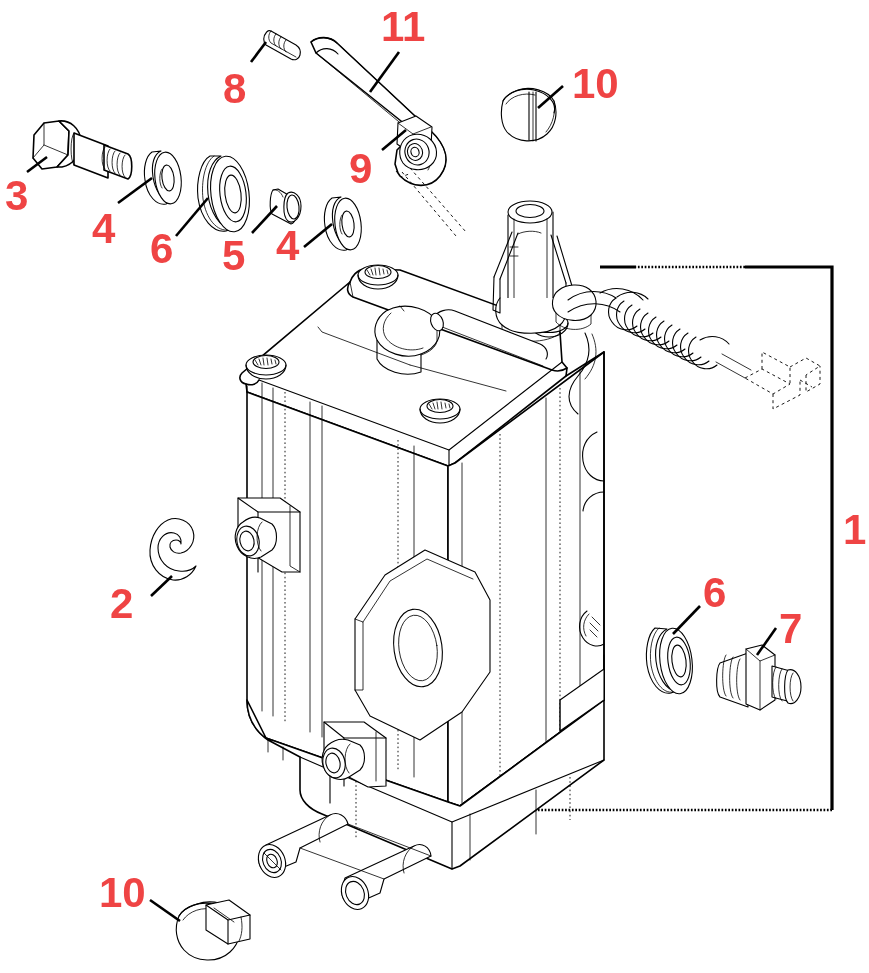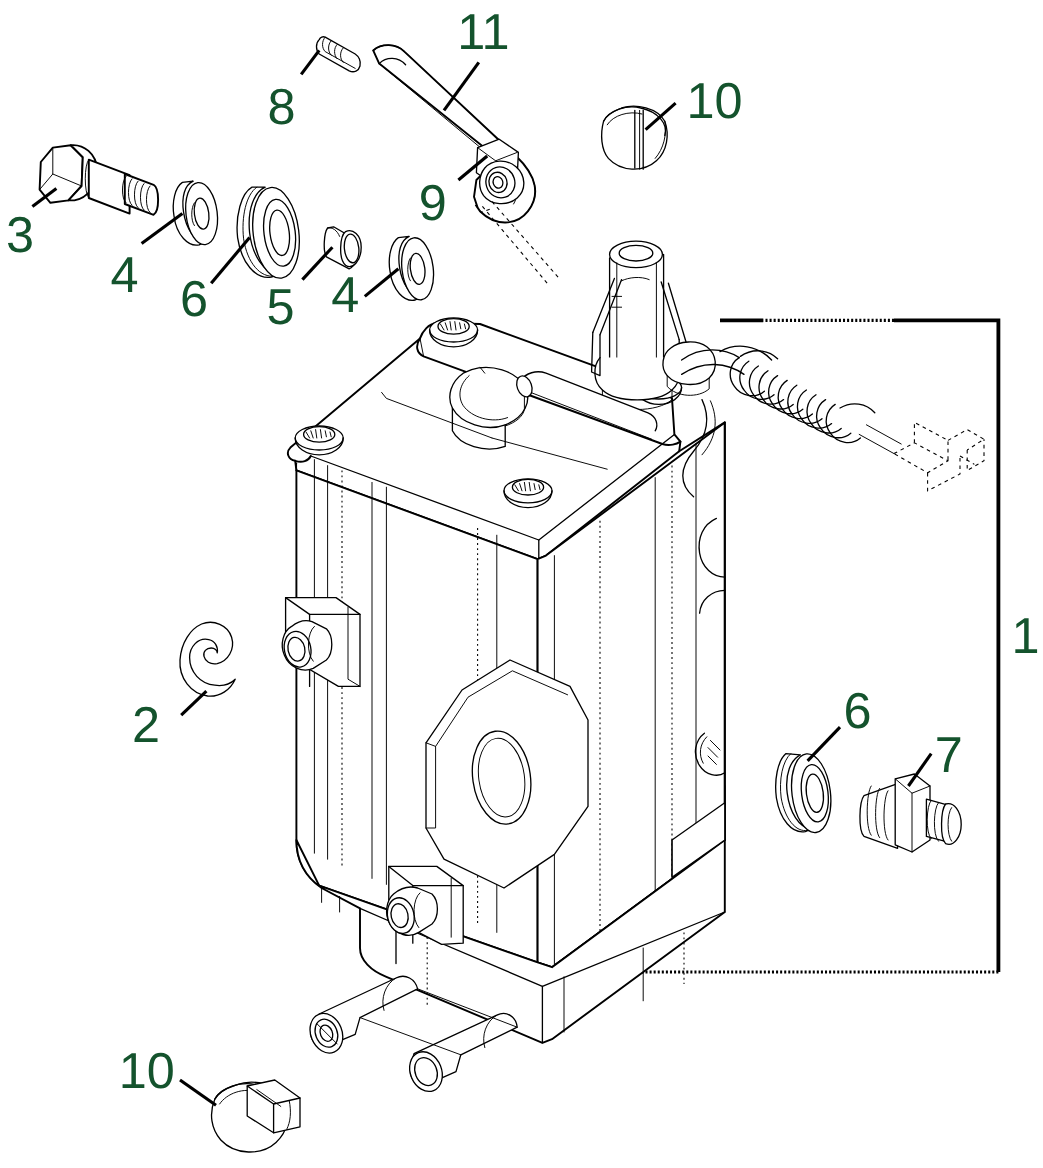--- a/index.html
+++ b/index.html
@@ -89,22 +89,22 @@
   .bracket-dot {
     fill: none;
     stroke: #000000;
     stroke-width: 2.6;
     stroke-linecap: butt;
     stroke-dasharray: 1.7 1.7;
   }
   .callout {
     position: absolute;
     font-family: "Liberation Sans", sans-serif;
-    font-weight: normal;
-    color: #14532d;
+    font-weight: bold;
+    color: #ef4444;
     line-height: 1;
     white-space: nowrap;
     user-select: none;
   }
 </style>
 </head>
 <body>
 
 <div id="diagram-root">
 

